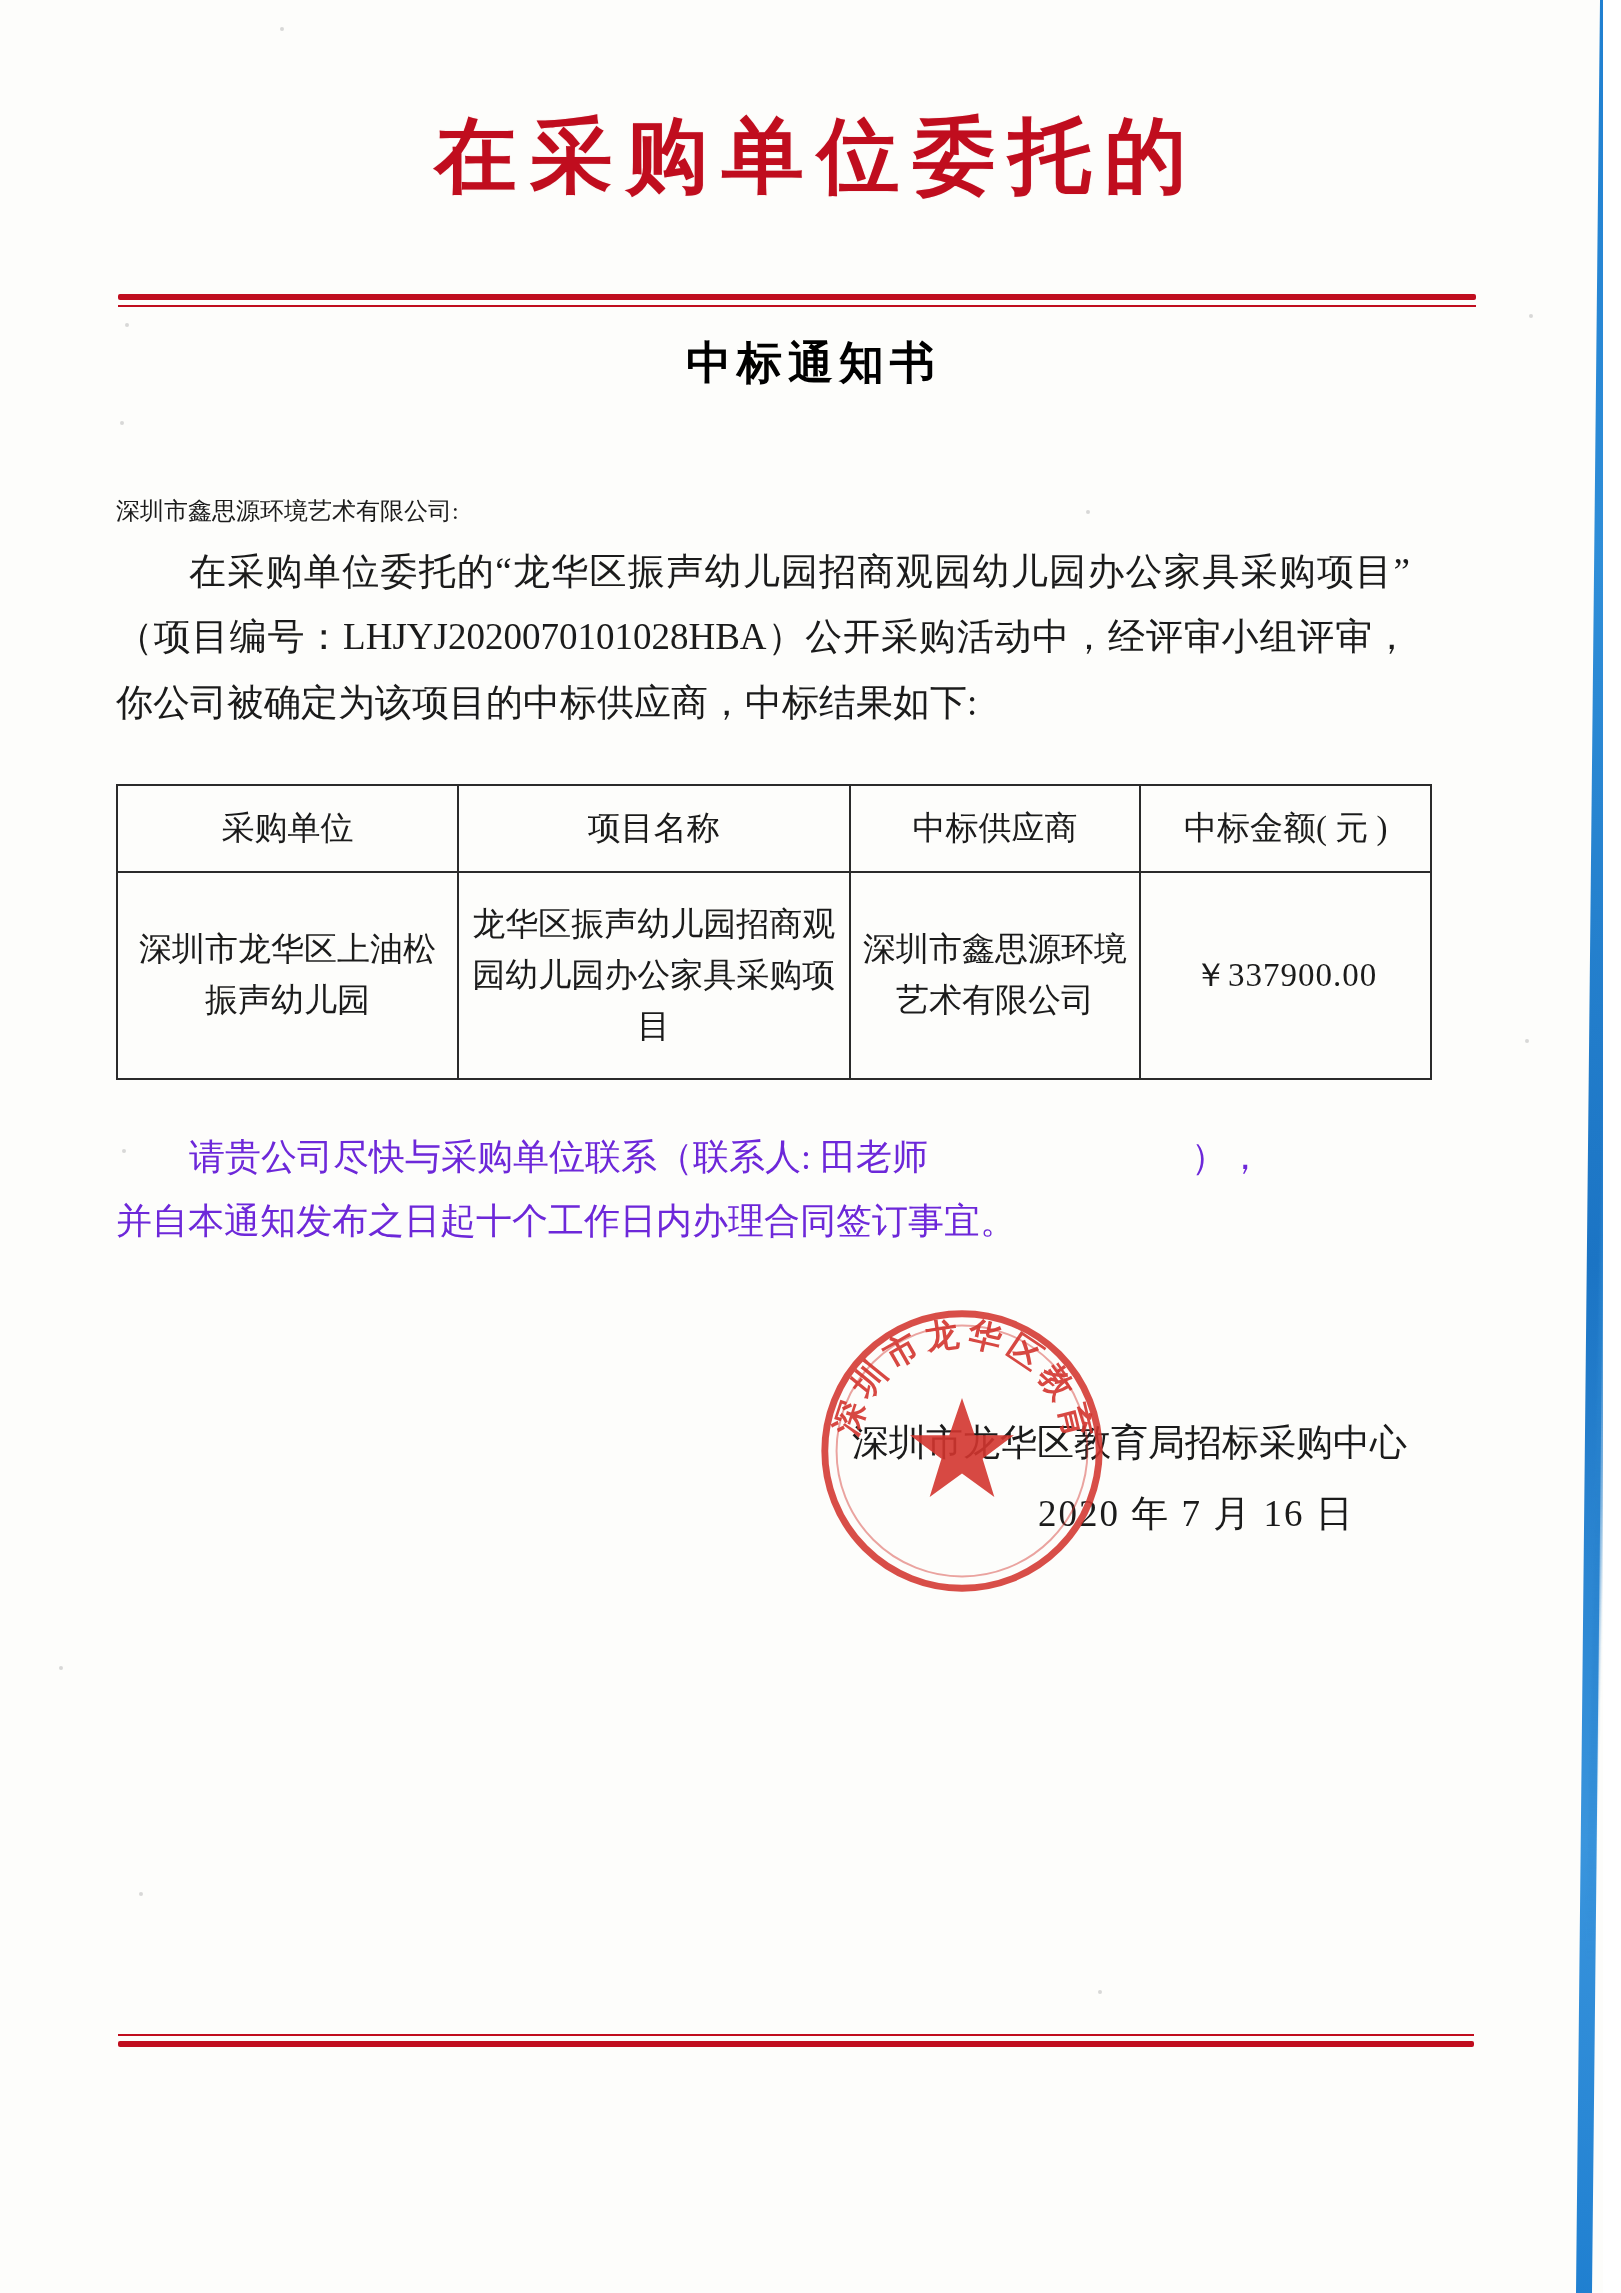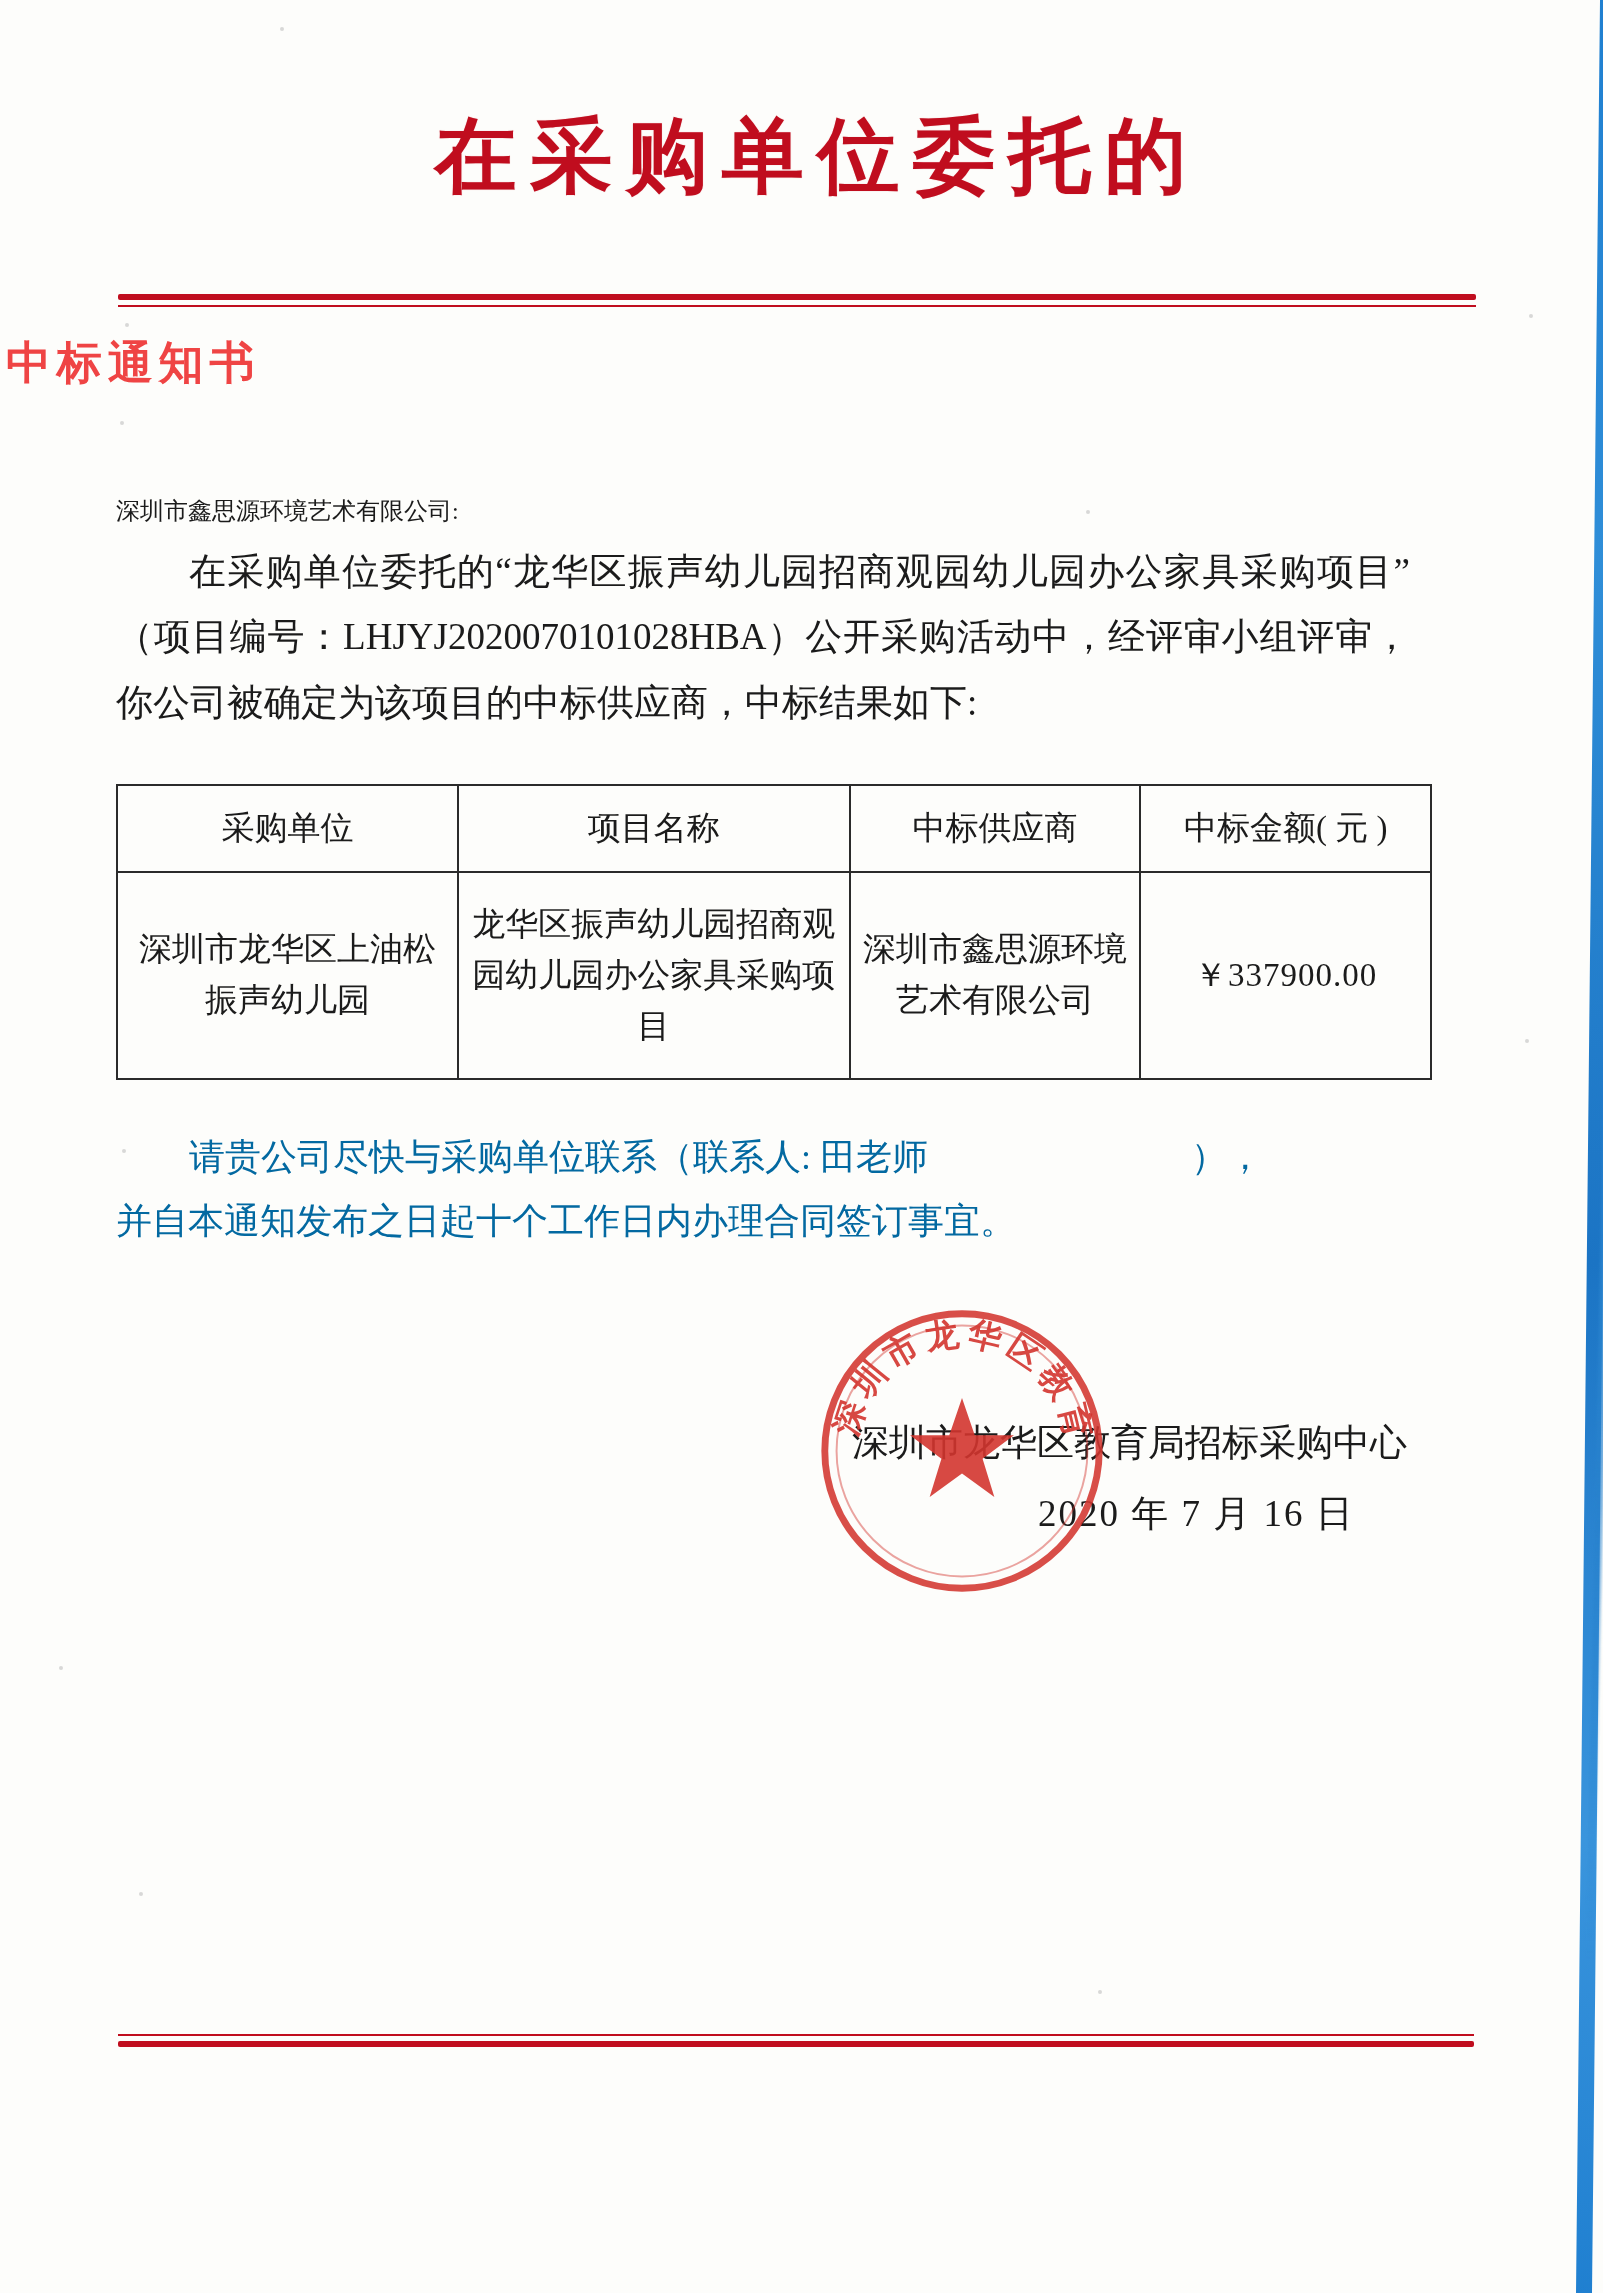--- a/index.html
+++ b/index.html
@@ -105,22 +105,22 @@
     margin-top: 4.9px;
     height: 2px;
     background: #c00d1e;
   }
 
   .doc-title {
     position: absolute;
     left: 0;
     right: 0;
     top: 333px;
-    text-align: left;
-    color: #ef4444;
+    text-align: center;
+    color: #000000;
     font-weight: bold;
     font-size: 45px;
     letter-spacing: 5.9px;
     text-indent: 5.9px;
   }
 
   
   .body-area {
     position: absolute;
     left: 116px;
@@ -171,21 +171,21 @@
   .amount { font-size: 33px; letter-spacing: 1px; }
 
   
   .contact-block {
     position: absolute;
     left: 116px;
     top: 1125px;
     width: 1304px;
     font-size: 36px;
     line-height: 1.78;
-    color: #0369a1;
+    color: #6d28d9;
   }
   .contact-line1 { text-indent: 73px; }
   .contact-gap { display: inline-block; width: 245px; }
 
   
   .signature {
     position: absolute;
     right: 214px;
     top: 1411px;
     text-align: left;

